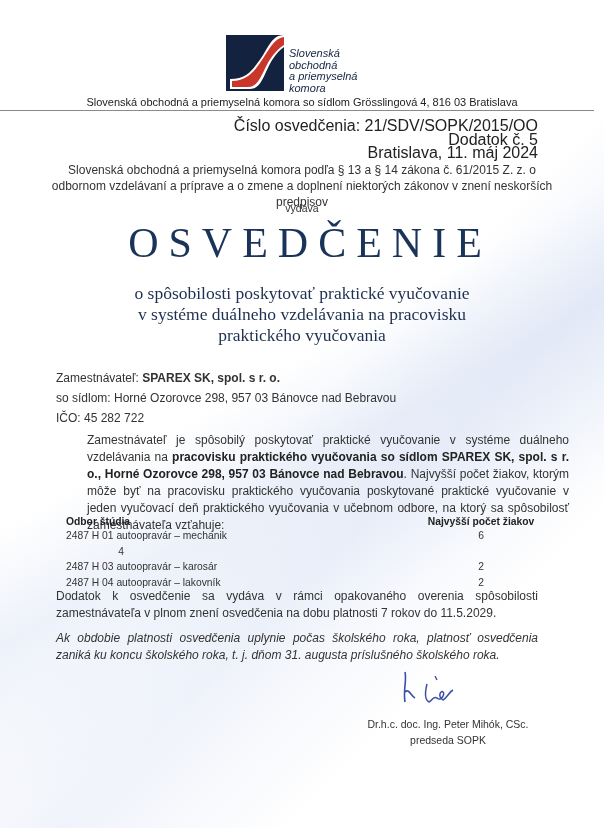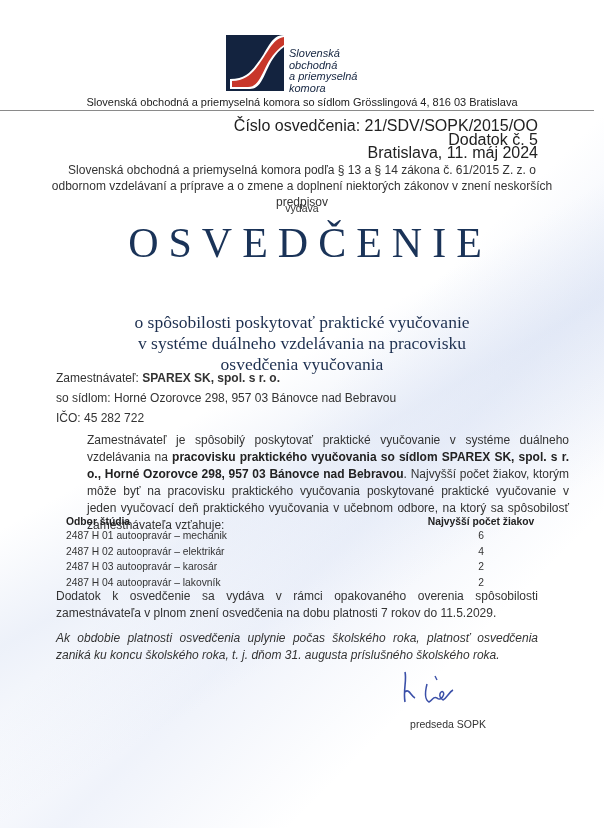--- a/index.html
+++ b/index.html
@@ -24,21 +24,21 @@
   .rule { position: absolute; left: 0; top: 110px; width: 594px; height: 1px; background: #8a8a8a; }
   .meta { position: absolute; right: 66px; top: 119px; text-align: right; font-size: 16px; line-height: 13.5px; color: #222; }
   .intro { position: absolute; left: 40px; top: 162px; width: 524px; text-align: center; font-size: 12px; line-height: 16px; color: #333; }
   .issues { position: absolute; left: 0; top: 202px; width: 604px; text-align: center; font-size: 10.5px; color: #333; }
   .title {
     position: absolute; left: 0; top: 219px; width: 604px; text-align: center;
     font-family: "Liberation Serif", serif; font-size: 42px; letter-spacing: 10px; color: #1a3358; padding-left: 8px;
   }
   .subtitle {
     position: absolute; left: 0; top: 283px; width: 604px; text-align: center;
-    font-family: "Liberation Serif", serif; font-size: 17.5px; line-height: 21px; color: #1e3050; margin-top: 29px;
+    font-family: "Liberation Serif", serif; font-size: 17.5px; line-height: 21px; color: #1e3050;
   }
   .body { position: absolute; left: 56px; width: 482px; font-size: 12px; color: #333; }
   .emp { top: 368px; line-height: 20px; }
   .para1 { top: 432px; text-align: justify; line-height: 17px; margin-left: 31px; }
   .para1 b { color: #222; }
   .table { position: absolute; left: 66px; top: 516px; width: 470px; font-size: 10.3px; color: #333; }
   .th { display: flex; justify-content: space-between; font-weight: bold; color: #222; }
   .th .c2 { text-align: center; width: 110px; line-height: 12px; }
   .tr { display: flex; justify-content: space-between; line-height: 15.5px; }
   .tr .c2 { width: 110px; text-align: center; }
@@ -74,42 +74,41 @@
   <div>Bratislava, 11. máj 2024</div>
 </div>
 
 <div class="intro">Slovenská obchodná a priemyselná komora podľa § 13 a § 14 zákona č. 61/2015 Z. z. o odbornom vzdelávaní a príprave a o zmene a doplnení niektorých zákonov v znení neskorších predpisov</div>
 <div class="issues">vydáva</div>
 
 <div class="title">OSVEDČENIE</div>
 <div class="subtitle">
   <div>o spôsobilosti poskytovať praktické vyučovanie</div>
   <div>v systéme duálneho vzdelávania na pracovisku</div>
-  <div>osvedčenia vyučovania</div>
+  <div>praktického vyučovania</div>
 </div>
 
 <div class="body emp">
   <div><span>Zamestnávateľ: </span><b>SPAREX SK, spol. s r. o.</b></div>
   <div><span>so sídlom: </span><span>Horné Ozorovce 298, 957 03 Bánovce nad Bebravou</span></div>
   <div><span>IČO: </span><span>45 282 722</span></div>
 </div>
 
 <div class="body para1"><span>Zamestnávateľ je spôsobilý poskytovať praktické vyučovanie v systéme duálneho vzdelávania na </span><b>pracovisku praktického vyučovania so sídlom SPAREX SK, spol. s r. o., Horné Ozorovce 298, 957 03 Bánovce nad Bebravou</b><span>. Najvyšší počet žiakov, ktorým môže byť na pracovisku praktického vyučovania poskytované praktické vyučovanie v jeden vyučovací deň praktického vyučovania v učebnom odbore, na ktorý sa spôsobilosť zamestnávateľa vzťahuje:</span></div>
 
 <div class="table">
   <div class="th">
     <div>Odbor štúdia</div>
     <div class="c2">Najvyšší počet žiakov</div>
   </div>
   <div class="tr">
       <div>2487 H 01 autoopravár – mechanik</div>
       <div class="c2">6</div>
     </div>
   <div class="tr">
-      <div>2487 H 02 autoopravár – elektrikár</div>
       <div class="c2">4</div>
     </div>
   <div class="tr">
       <div>2487 H 03 autoopravár – karosár</div>
       <div class="c2">2</div>
     </div>
   <div class="tr">
       <div>2487 H 04 autoopravár – lakovník</div>
       <div class="c2">2</div>
     </div>
@@ -120,14 +119,15 @@
 
 <div class="sig-mark">
   <svg width="70" height="42" viewBox="0 0 70 42">
     <path d="M8 4 C10 12 6 22 8 34 M8 24 C12 20 14 28 18 30" stroke="#3a4fa8" stroke-width="1.6" fill="none"></path>
     <path d="M30 16 C28 24 28 32 32 34 C36 32 36 28 40 30 C44 34 48 26 46 24 C44 22 40 28 46 32 C50 30 52 24 56 22" stroke="#3a4fa8" stroke-width="1.5" fill="none"></path>
     <path d="M38 8 L40 12" stroke="#3a4fa8" stroke-width="1.4"></path>
   </svg>
 </div>
 
 <div class="signer">
+  <div>Dr.h.c. doc. Ing. Peter Mihók, CSc.</div>
   <div>predseda SOPK</div>
 </div>
 
 </body></html>

